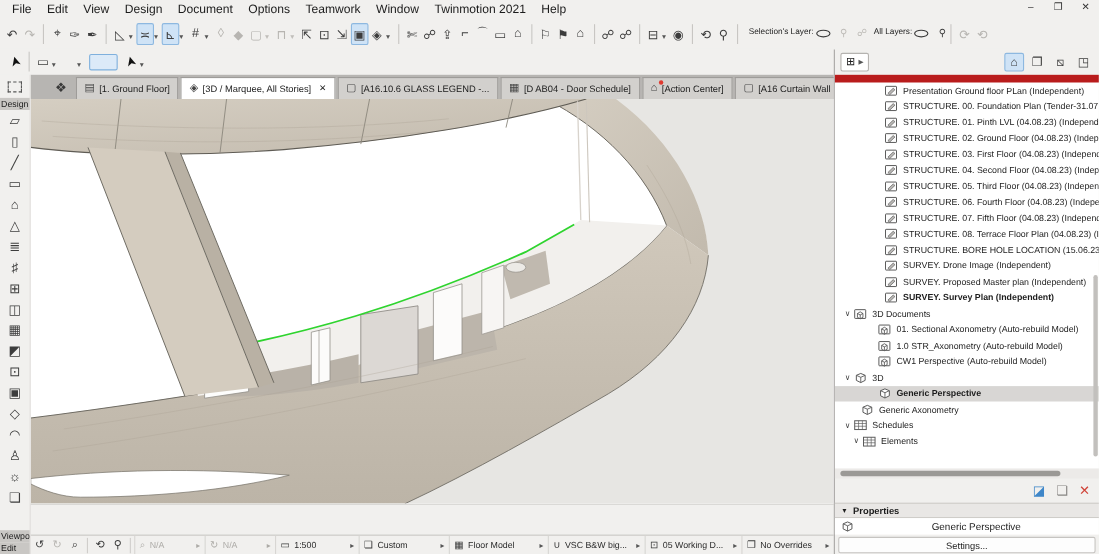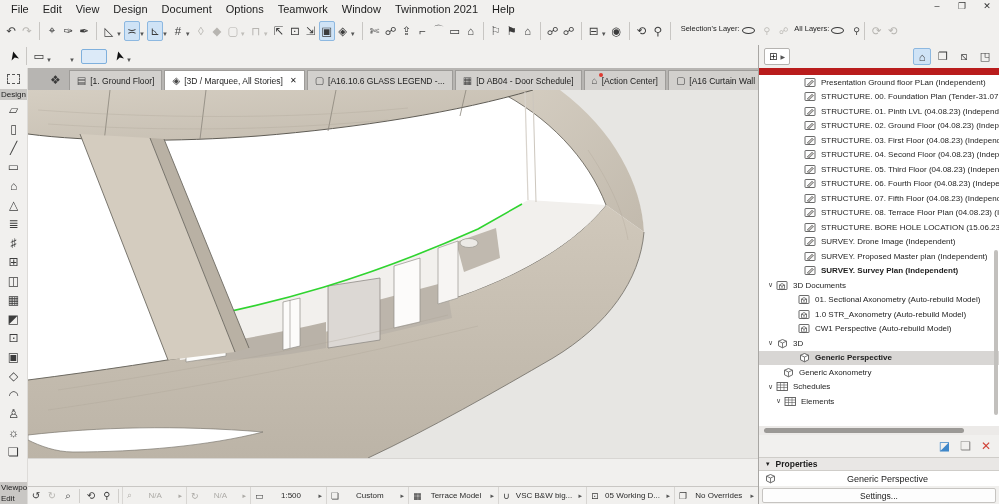--- a/index.html
+++ b/index.html
@@ -48,21 +48,21 @@
 
 .viewport{position:absolute;left:28px;top:90px;width:730px;height:368px;background:#fff;overflow:hidden}
 
 .bstrip{position:absolute;left:28px;top:458px;width:730px;height:28px;background:#f1f0ee;border-top:1px solid #d8d6d3}
 .statusbar{position:absolute;left:28px;top:486px;width:730px;height:18px;background:#f1f0ee;border-top:1px solid #c9c7c4;display:flex;align-items:center;font-size:8px}
 .sb-i{min-width:16px;height:16px;display:flex;align-items:center;justify-content:center;font-size:10px;color:#3a3a3a;flex:none}
 .sb-i.dis{color:#b7b5b1}
 .sb-sep{width:1px;height:14px;background:#d0cecb;margin:0 3px;flex:none}
 .sb-cell{height:18px;display:flex;align-items:center;border-left:1px solid #d8d6d3;padding:0 4px;flex:none}
 .sb-cell .ic{font-size:9px;color:#3a3a3a;margin-right:4px}
-.sb-cell .tx{flex:1;text-align:center;color:#2a2a2a;white-space:nowrap}
+.sb-cell .tx{flex:1;text-align:left;color:#2a2a2a;white-space:nowrap}
 .sb-cell .ar{font-size:7px;color:#555;margin-left:4px}
 .sb-cell.dis .tx,.sb-cell.dis .ic,.sb-cell.dis .ar{color:#adaba7}
 
 .rpanel{position:absolute;left:758px;top:45px;width:241px;height:459px;background:#f1f0ee;border-left:1px solid #a8a6a3}
 .rp-head{height:23px;display:flex;align-items:center;padding:0 5px}
 .nav-chooser{display:flex;align-items:center;gap:3px;border:1px solid #b5b3b0;background:#fff;height:17px;padding:0 4px;font-size:10px;border-radius:2px}
 .nav-chooser .dd{font-size:6px;color:#555}
 .rp-icons{margin-left:auto;display:flex;gap:3px}
 .rp-ic{width:18px;height:17px;display:flex;align-items:center;justify-content:center;font-size:11px;color:#3c3c3c;border:1px solid transparent;border-radius:2px}
 .rp-ic.sel{background:#cfe3f6;border-color:#8db8e0}
@@ -337,21 +337,21 @@
         <span class="tx">1:500</span>
         <span class="ar">▸</span>
       </div>
       <div class="sb-cell" style="width: 82px;">
         <span class="ic">❏</span>
         <span class="tx">Custom</span>
         <span class="ar">▸</span>
       </div>
       <div class="sb-cell" style="width: 90px;">
         <span class="ic">▦</span>
-        <span class="tx">Terrace Model</span>
+        <span class="tx">Floor Model</span>
         <span class="ar">▸</span>
       </div>
       <div class="sb-cell" style="width: 88px;">
         <span class="ic">∪</span>
         <span class="tx">VSC B&amp;W big...</span>
         <span class="ar">▸</span>
       </div>
       <div class="sb-cell" style="width: 88px;">
         <span class="ic">⊡</span>
         <span class="tx">05 Working D...</span>

